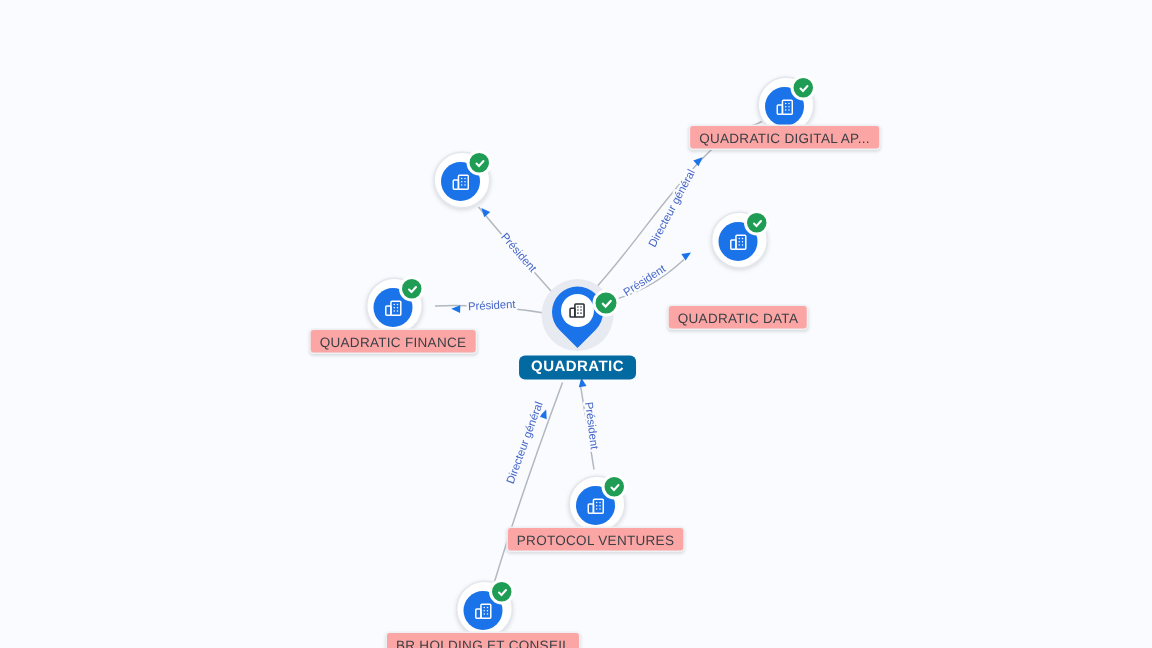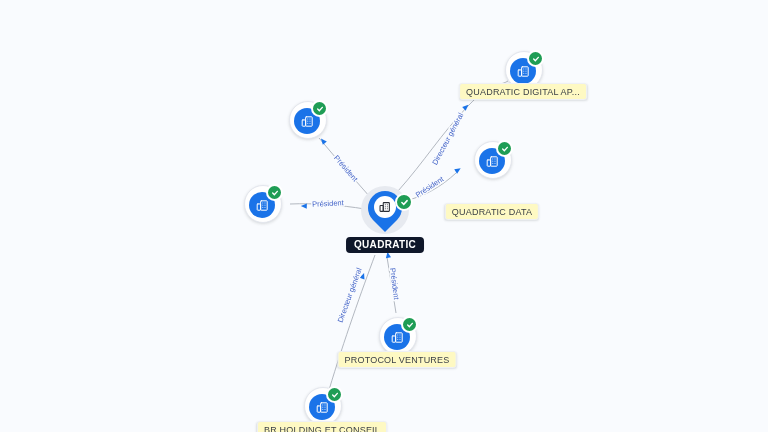--- a/index.html
+++ b/index.html
@@ -28,21 +28,21 @@
     display:flex; align-items:center; justify-content:center;
   }
   .badge {
     position:absolute; width:13px; height:13px; border-radius:50%;
     background:#1f9d55; border:2px solid #ffffff;
     display:flex; align-items:center; justify-content:center;
   }
   .node .badge { left:21px; top:-2px; }
   .node-label {
     position:absolute; transform:translateX(-50%); white-space:nowrap;
-    background:#fef9c3; color:#3b4046; font-size:9px; letter-spacing:.2px;
+    background:#fca5a5; color:#3b4046; font-size:9px; letter-spacing:.2px;
     padding:2.5px 6px; border-radius:3px; border:1px solid #eef0f4;
     box-shadow:0 1px 2px rgba(60,64,67,.15); cursor:pointer;
   }
   
   .center-node { position:absolute; left:385px; top:209px; }
   .halo {
     position:absolute; left:-24px; top:-23px; width:48px; height:48px;
     border-radius:50%; background:#e7eaf0;
   }
   .pin-wrap { position:absolute; left:-17px; top:-18px; width:34px; height:34px; cursor:pointer; }
@@ -51,21 +51,21 @@
     border-radius:50% 50% 50% 0; transform:rotate(-45deg);
   }
   .pin-inner {
     position:absolute; left:6px; top:5px; width:22px; height:22px;
     background:#ffffff; border-radius:50%;
     display:flex; align-items:center; justify-content:center;
   }
   .center-node .badge { left:10px; top:-16px; width:14px; height:14px; }
   .center-label {
     position:absolute; left:385px; top:237px; transform:translateX(-50%);
-    background:#0f172a; color:#ffffff; font-size:10px; font-weight:bold;
+    background:#0369a1; color:#ffffff; font-size:10px; font-weight:bold;
     letter-spacing:.3px; padding:2px 8px 3px 8px; border-radius:4px;
     white-space:nowrap; cursor:pointer;
   }
 </style>
 </head>
 <body>
 
 <div class="canvas">
 
   <svg class="edges" viewBox="0 0 768 432">
@@ -154,20 +154,21 @@
             <path d="M12.5 8h.01M16 8h.01M12.5 11.5h.01M16 11.5h.01M12.5 15h.01M16 15h.01"></path>
           </g>
         </svg>
     </div>
     <div class="badge">
       <svg viewBox="0 0 24 24" width="8" height="8">
           <path d="M5 12l5 5 9-10" stroke="#fff" stroke-width="4" fill="none" stroke-linecap="round"></path>
         </svg>
     </div>
   </div>
+  <div class="node-label" style="left:262px; top:219px;">QUADRATIC FINANCE</div>
 
   <div class="node" style="left:397px; top:335px;">
     <div class="node-inner">
       <svg viewBox="0 0 24 24" width="15" height="15">
           <g fill="none" stroke="#fff" stroke-width="1.6" stroke-linecap="round" stroke-linejoin="round">
             <rect x="9" y="4.5" width="10.5" height="15" rx="1"></rect>
             <rect x="3.5" y="9.5" width="5.5" height="10" rx="1"></rect>
             <path d="M12.5 8h.01M16 8h.01M12.5 11.5h.01M16 11.5h.01M12.5 15h.01M16 15h.01"></path>
           </g>
         </svg>

